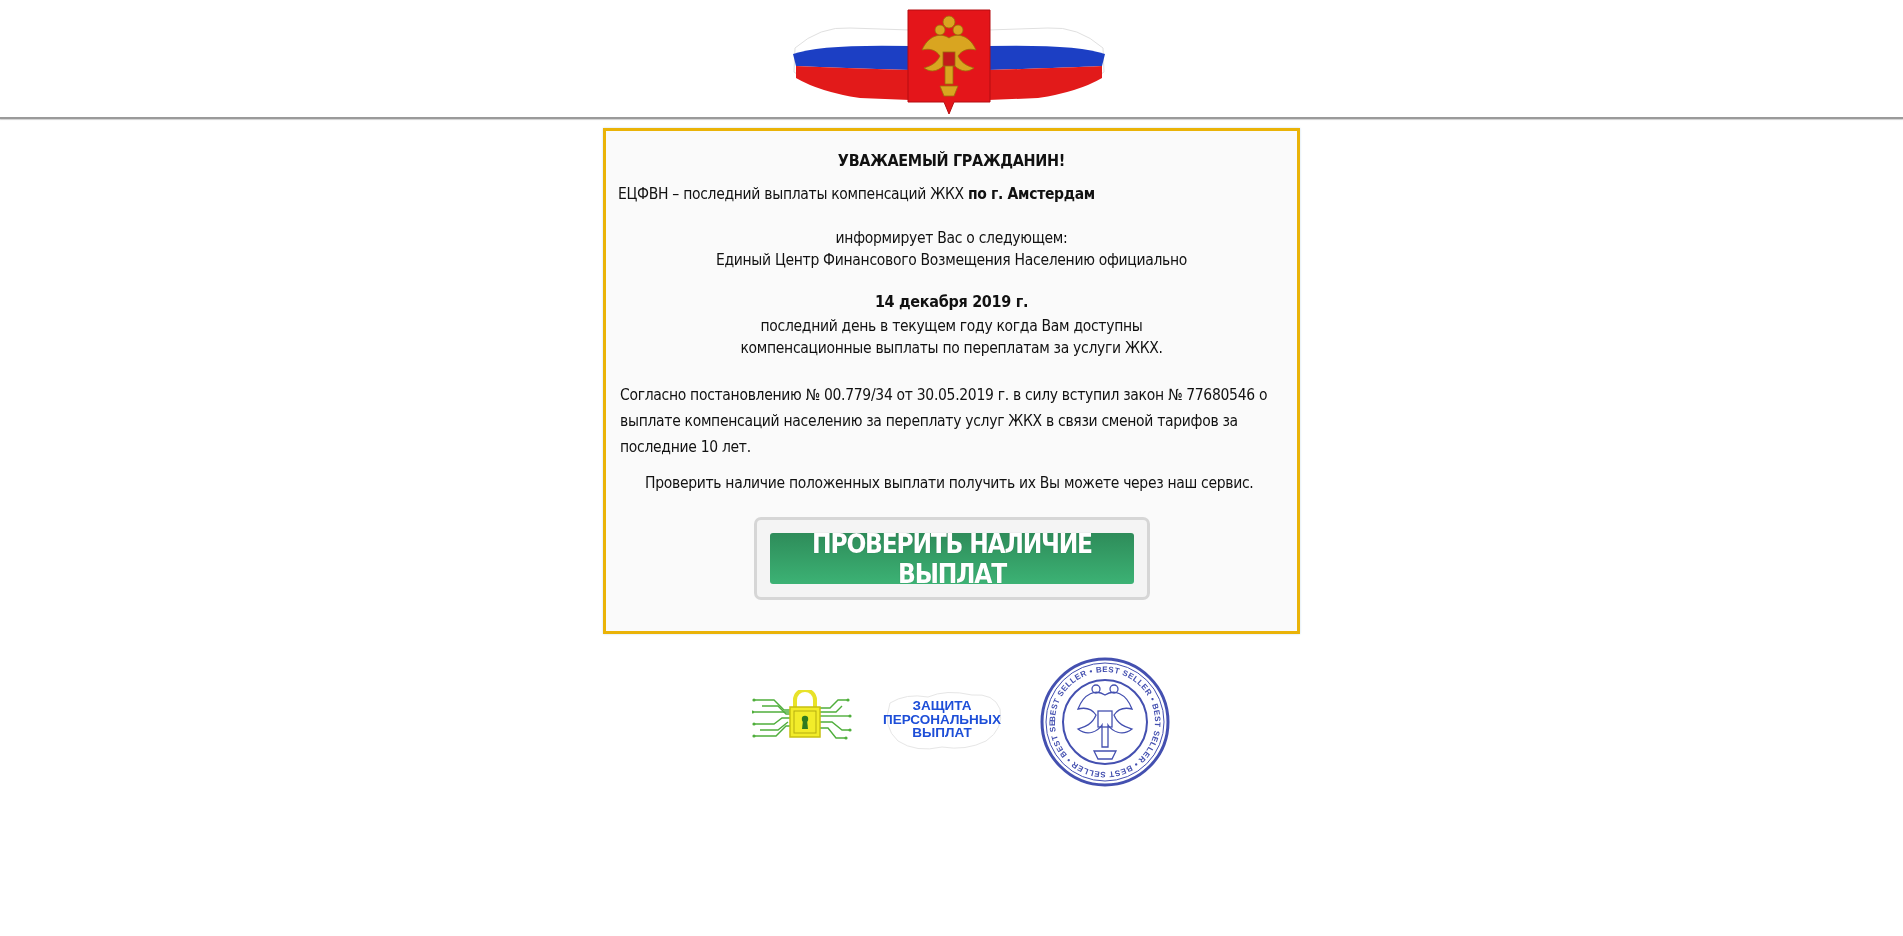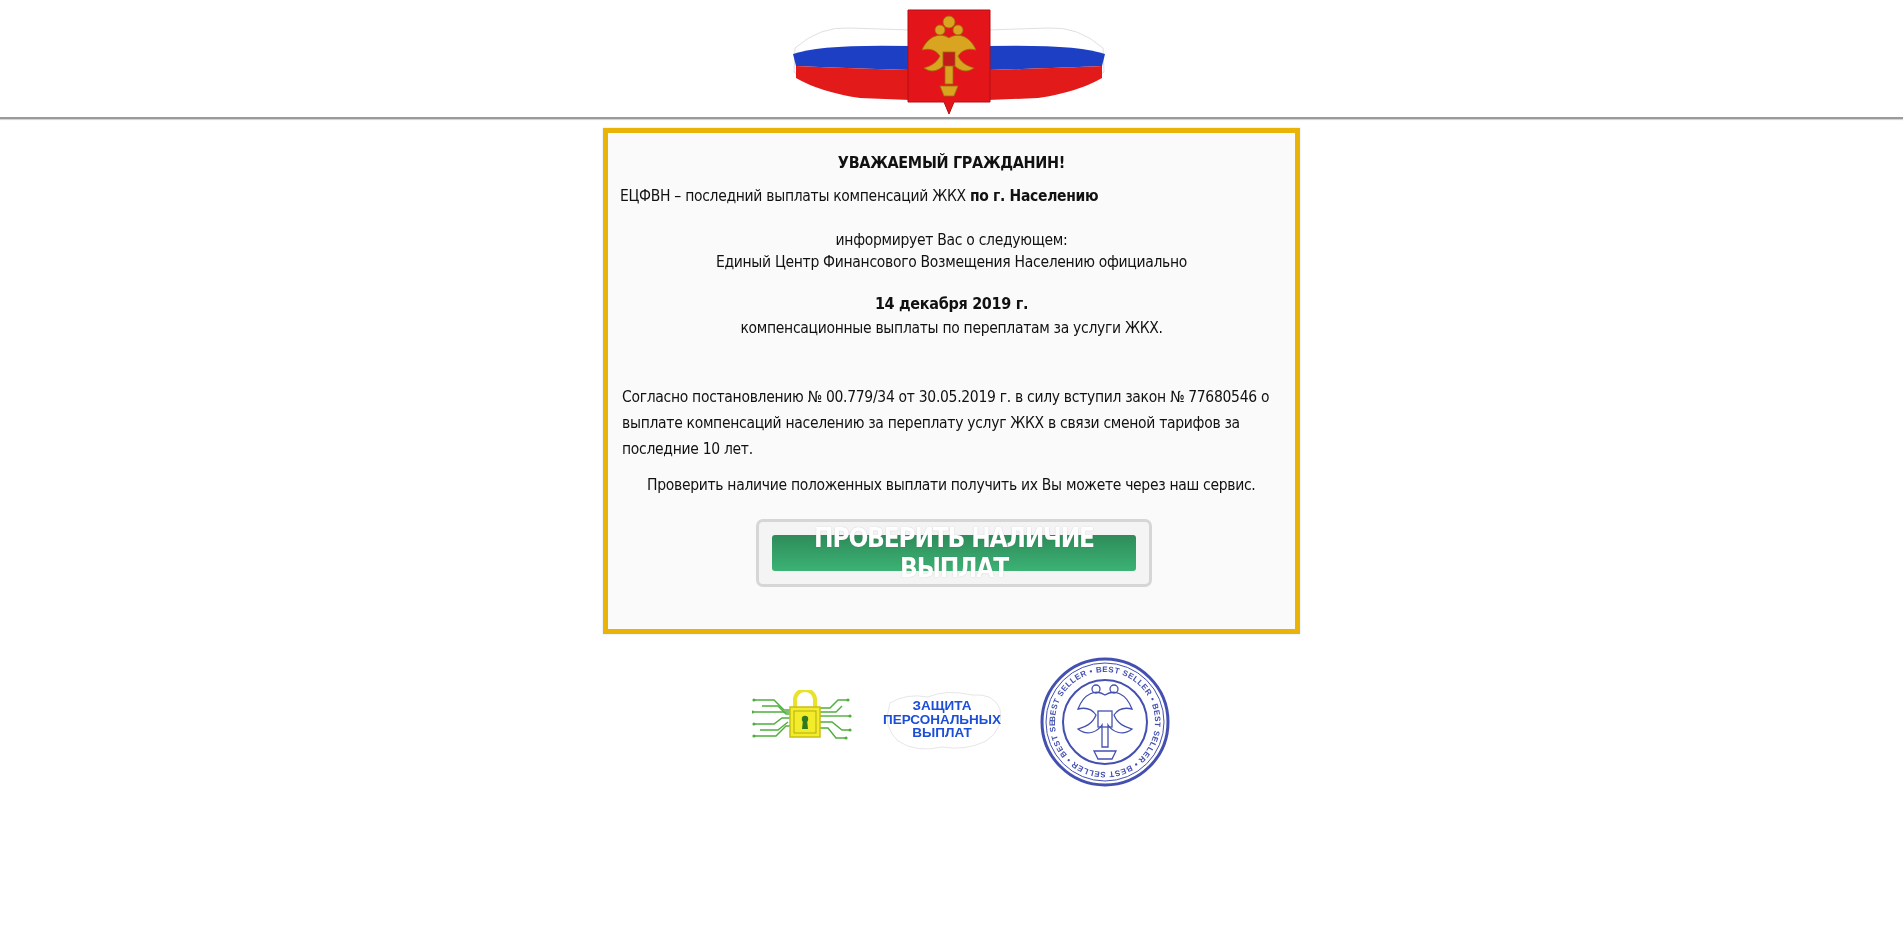--- a/index.html
+++ b/index.html
@@ -5,36 +5,36 @@
     * { box-sizing: border-box; margin: 0; padding: 0; }
     html, body { width: 1903px; height: 936px; background: #ffffff; overflow: hidden; }
     body { font-family: "DejaVu Sans Condensed", "DejaVu Sans", "Liberation Sans", sans-serif; color: #111; }
 
     .header { position: relative; height: 118px; }
     .header-line { position: absolute; left: 0; right: 0; top: 117px; height: 2px; background: #9a9a9a; box-shadow: 0 1px 1px #d0d0d0; }
     .emblem { position: absolute; left: 790px; top: 8px; width: 318px; height: 108px; }
 
     .card {
       position: absolute; left: 603px; top: 128px; width: 697px; height: 506px;
-      background: #fafafa; border: 5px solid #eab308;
+      background: #fafafa; border: 3px solid #eab308;
       box-shadow: 0 0 2px #c6dcf0;
     }
     .title { position: absolute; top: 20px; left: 0; right: 0; text-align: center; font-weight: bold; font-size: 16px; letter-spacing: -0.3px; }
     .intro { position: absolute; top: 54px; left: 12px; font-size: 15.5px; letter-spacing: -0.3px; }
     .intro b { font-weight: bold; }
     .center-block { position: absolute; left: 0; right: 0; text-align: center; font-size: 15.5px; line-height: 22px; letter-spacing: -0.3px; }
     .cb1 { top: 96px; }
     .date { top: 160px; font-weight: bold; font-size: 16px; }
     .cb2 { top: 184px; }
     .para { position: absolute; left: 14px; right: 12px; font-size: 15.5px; line-height: 26px; letter-spacing: -0.3px; }
     .p1 { top: 251px; }
     .p2 { top: 339px; margin-left: 25px; }
 
     .btn-wrap {
-      position: absolute; left: 148px; top: 386px; width: 396px; height: 68px;
+      position: absolute; left: 148px; top: 386px; width: 396px; height: 83px;
       border: 3px solid #d6d6d6; border-radius: 7px; background: #f4f4f4; padding: 13px;
     }
     .btn {
       width: 100%; height: 100%; border: none; border-radius: 3px; cursor: pointer;
       background: linear-gradient(#2e8c5a, #3cb274);
       color: #fff; font-family: "DejaVu Sans Condensed", "DejaVu Sans", "Liberation Sans", sans-serif;
       font-weight: bold; font-size: 26px; letter-spacing: -1.2px;
       display: flex; align-items: center; justify-content: center;
       text-shadow: 0 0 1px rgba(0,0,0,0.25);
     }
@@ -70,28 +70,29 @@
       <path d="M150,78 L168,78 L164,88 L154,88 Z"></path>
     </g>
     <rect x="153" y="44" width="12" height="14" fill="#c31a1a" stroke="#9a6e0a" stroke-width="0.8"></rect>
   </svg>
   <div class="header-line"></div>
 </div>
 
 <div class="card">
   <div class="title">УВАЖАЕМЫЙ ГРАЖДАНИН!</div>
   <div class="intro">
-    <span>ЕЦФВН – последний выплаты компенсаций ЖКХ </span><b>по г. Населению</b>
+    <span>ЕЦФВН – последний выплаты компенсаций ЖКХ </span><b>по г. Амстердам</b>
   </div>
   <div class="center-block cb1">
     <div>информирует Вас о следующем:</div>
     <div>Единый Центр Финансового Возмещения Населению официально</div>
   </div>
   <div class="center-block date">14 декабря 2019 г.</div>
   <div class="center-block cb2">
+    <div>последний день в текущем году когда Вам доступны</div>
     <div>компенсационные выплаты по переплатам за услуги ЖКХ.</div>
   </div>
   <div class="para p1">Согласно постановлению № 00.779/34 от 30.05.2019 г. в силу вступил закон № 77680546 о выплате компенсаций населению за переплату услуг ЖКХ в связи сменой тарифов за последние 10 лет.</div>
   <div class="para p2">Проверить наличие положенных выплати получить их Вы можете через наш сервис.</div>
   <div class="btn-wrap">
     <button class="btn">ПРОВЕРИТЬ НАЛИЧИЕ ВЫПЛАТ</button>
   </div>
 </div>
 
 <div class="badges">

